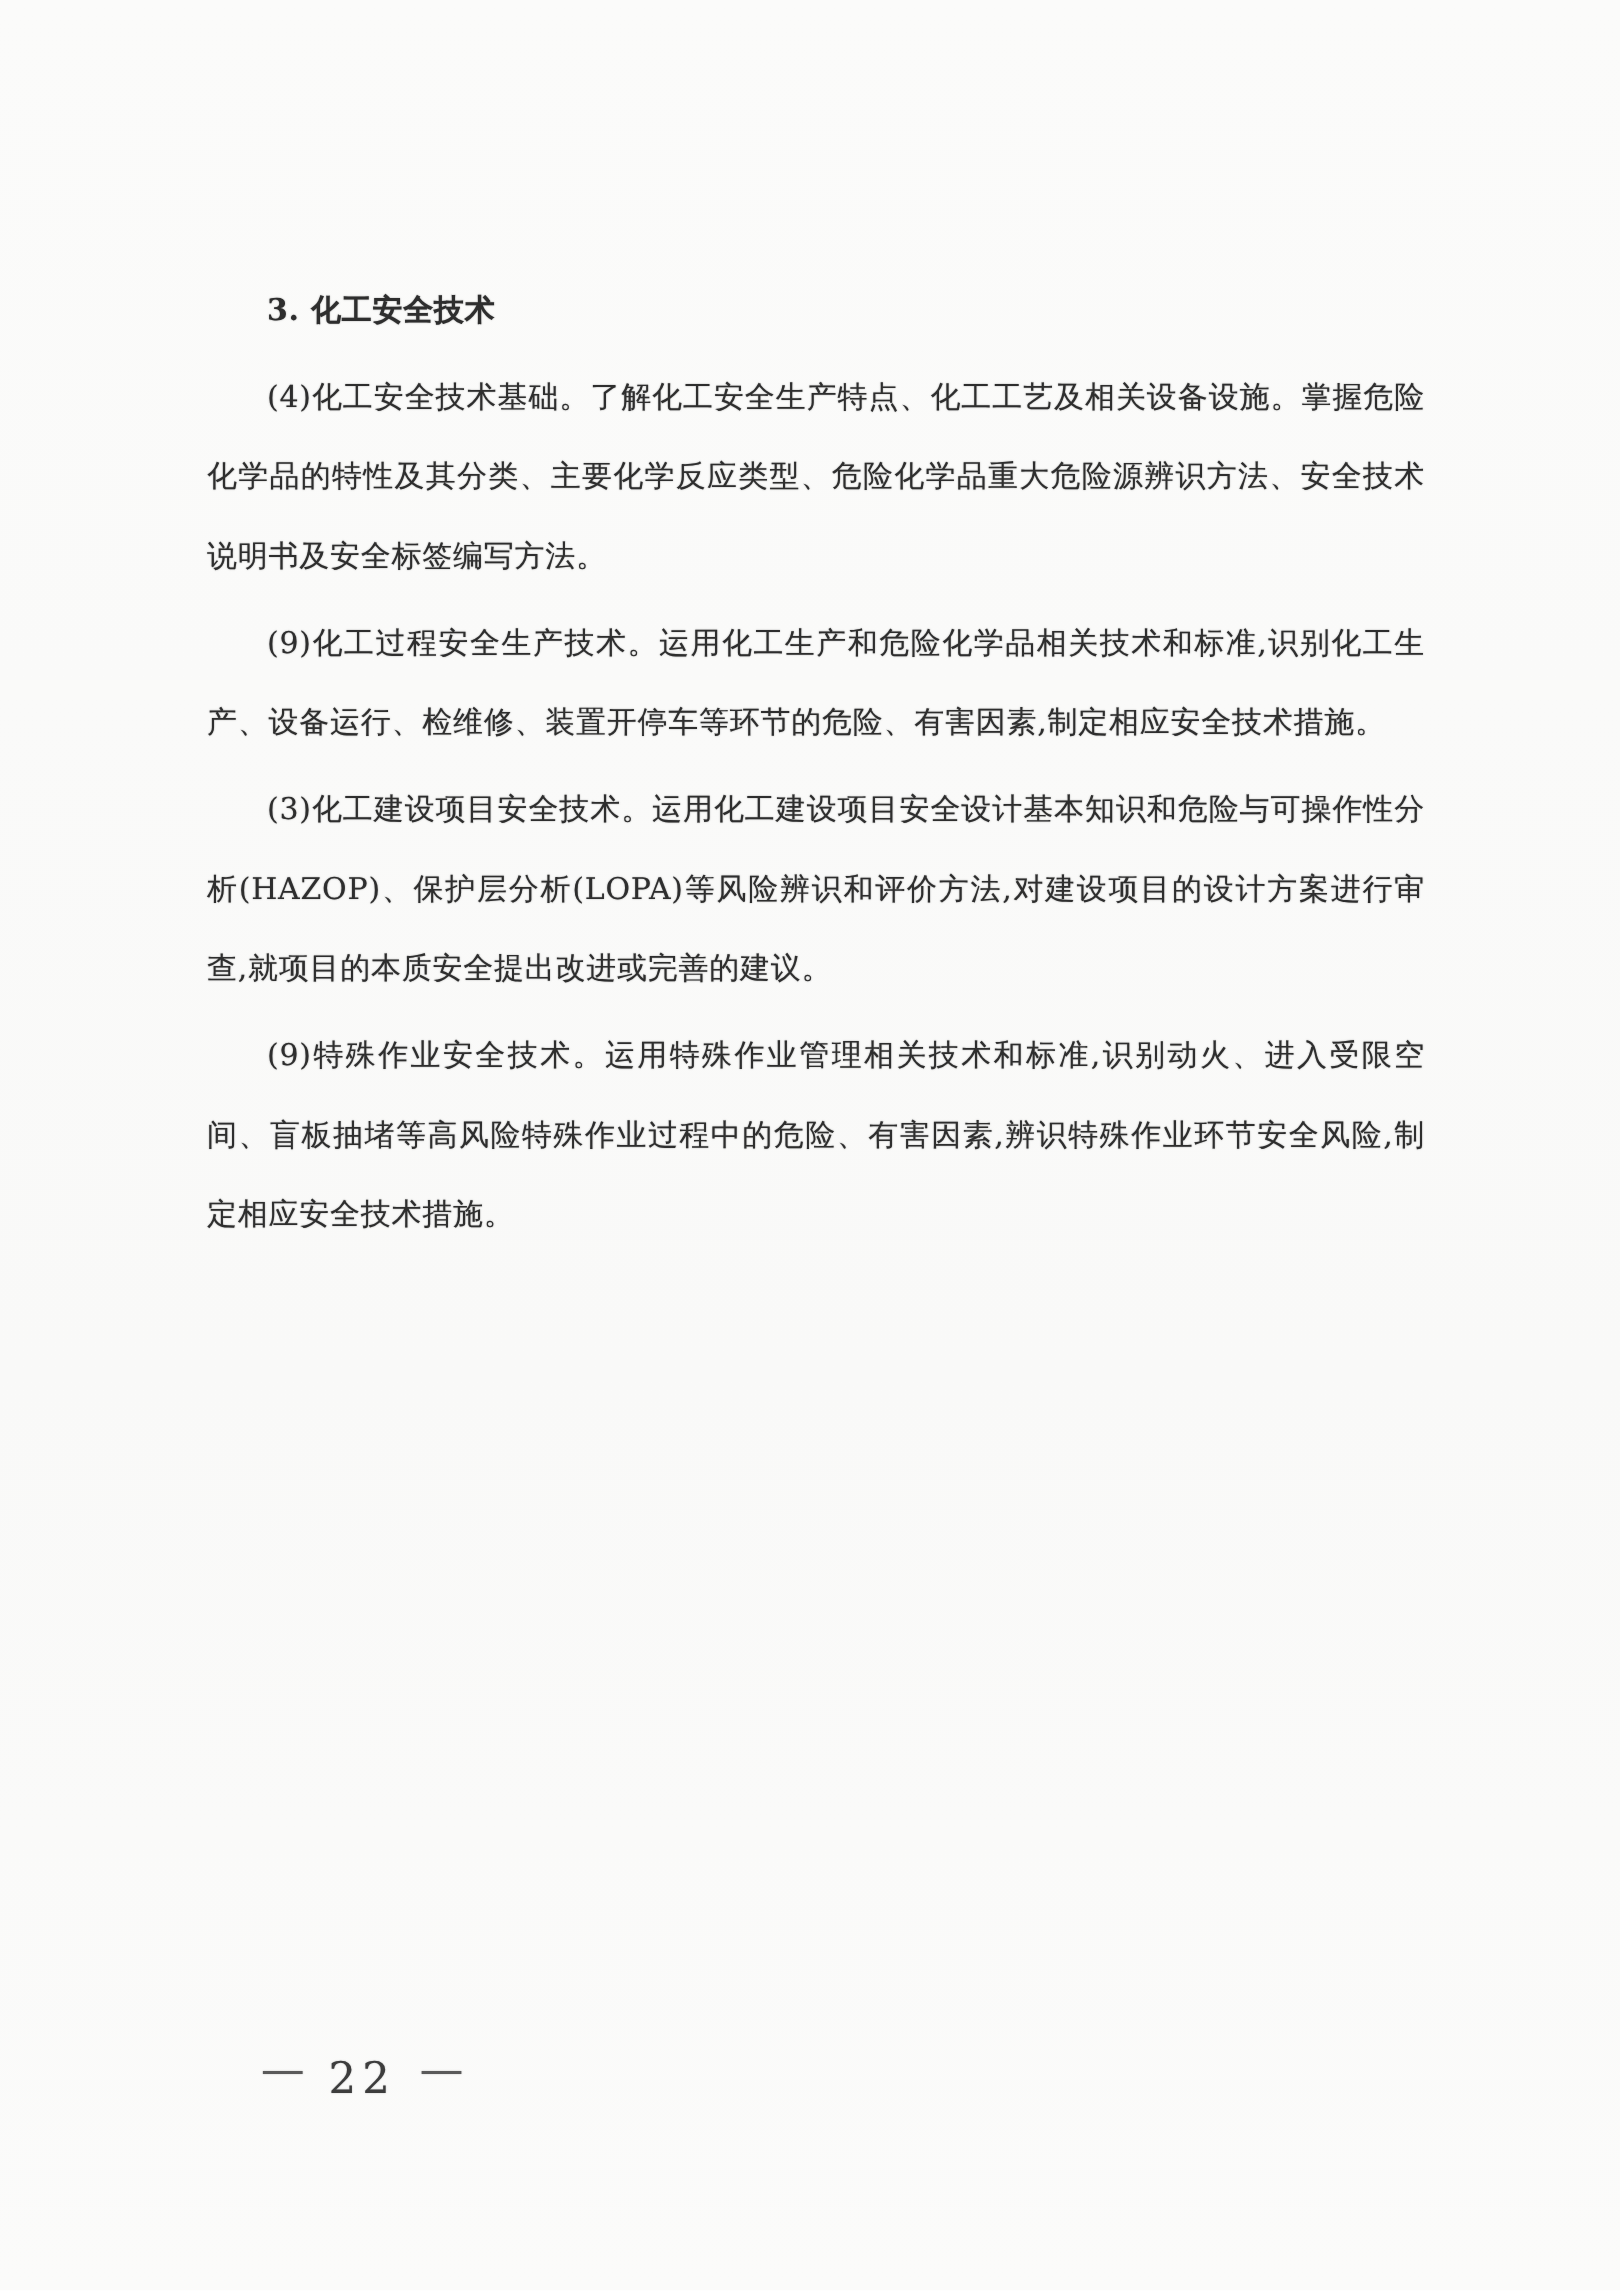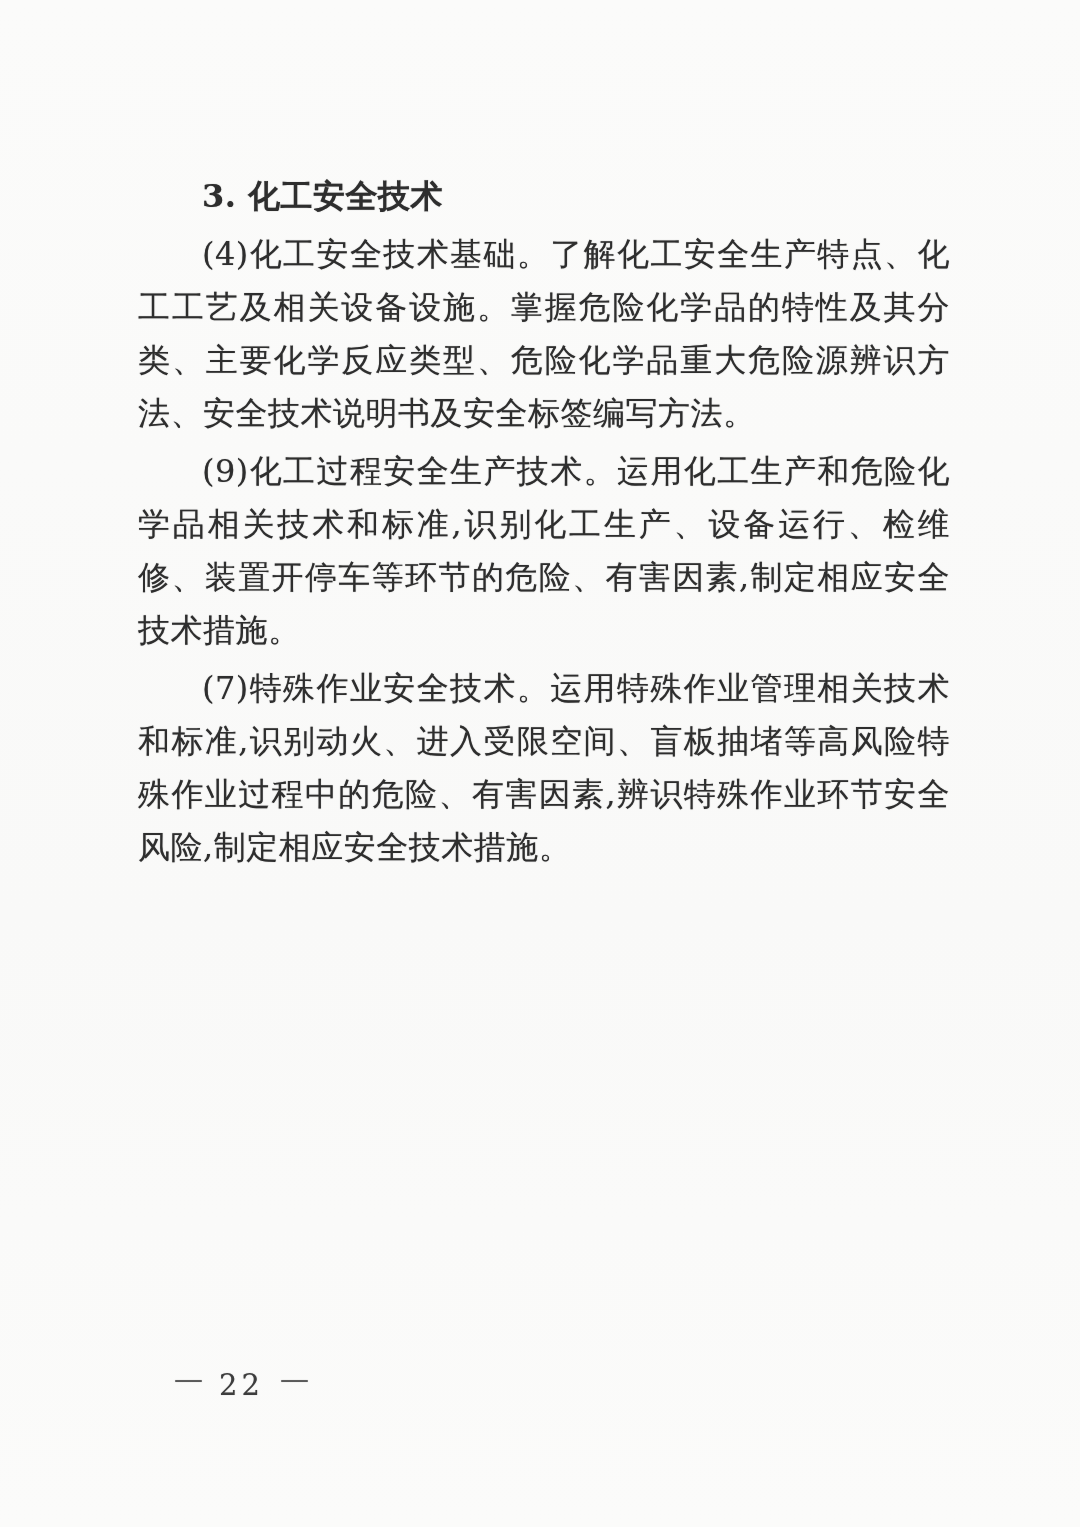--- a/index.html
+++ b/index.html
@@ -14,23 +14,23 @@
     height: 1527px;
     margin: 0 auto;
     background: linear-gradient(180deg, #fbfbfa 0%, #f9f9f8 60%, #fbfbfa 100%);
     font-family: "DejaVu Serif", "Liberation Serif", serif;
     color: #2e2e2e;
     overflow: hidden;
   }
   .content {
     position: absolute;
     left: 138px;
-    top: 170px;
+    top: 180px;
     width: 812px;
-    font-size: 32px;
+    font-size: 20px;
     line-height: 53px;
     text-align: justify;
     letter-spacing: 0.5px;
     text-shadow: 0 0 1px rgba(55,55,55,0.55);
   }
   .content p {
     margin: 0 0 5px 0;
     text-indent: 2em;
   }
   .heading {
@@ -61,21 +61,22 @@
   }
 </style>
 </head>
 <body>
 
 <div class="page">
   <div class="content">
     <p class="heading">3. 化工安全技术</p>
     <p class="para">(4)化工安全技术基础。了解化工安全生产特点、化工工艺及相关设备设施。掌握危险化学品的特性及其分类、主要化学反应类型、危险化学品重大危险源辨识方法、安全技术说明书及安全标签编写方法。</p>
     <p class="para">(9)化工过程安全生产技术。运用化工生产和危险化学品相关技术和标准,识别化工生产、设备运行、检维修、装置开停车等环节的危险、有害因素,制定相应安全技术措施。</p>
-    <p class="para">(7)特殊作业安全技术。运用特殊作业管理相关技术和标准,识别动火、进入受限空间、盲板抽堵等高风险特殊作业过程中的危险、有害因素,辨识特殊作业环节安全风险,制定相应安全技术措施。</p>
+    <p class="para">(3)化工建设项目安全技术。运用化工建设项目安全设计基本知识和危险与可操作性分析(HAZOP)、保护层分析(LOPA)等风险辨识和评价方法,对建设项目的设计方案进行审查,就项目的本质安全提出改进或完善的建议。</p>
+    <p class="para">(9)特殊作业安全技术。运用特殊作业管理相关技术和标准,识别动火、进入受限空间、盲板抽堵等高风险特殊作业过程中的危险、有害因素,辨识特殊作业环节安全风险,制定相应安全技术措施。</p>
   </div>
 
   <div class="footer">
     <span class="dash">—</span>
     <span class="num">22</span>
     <span class="dash">—</span>
   </div>
 </div>
 
 </body></html>

